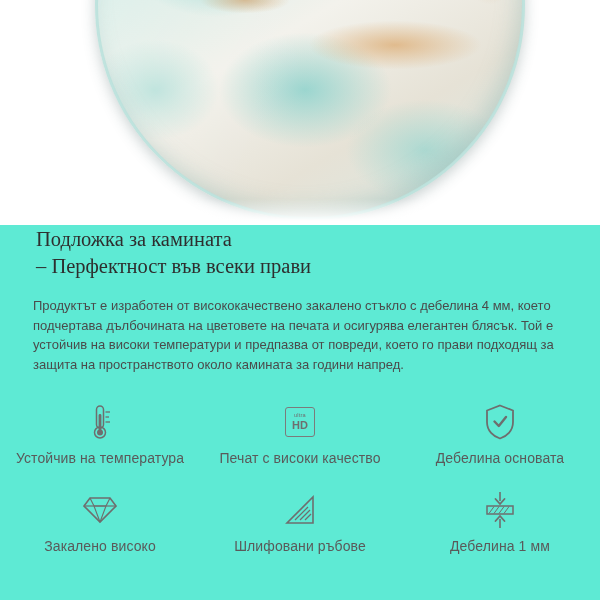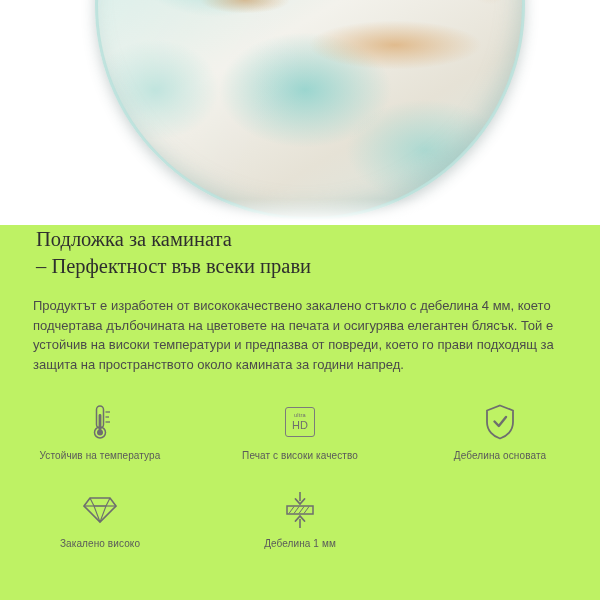--- a/index.html
+++ b/index.html
@@ -5,21 +5,21 @@
   * { box-sizing: border-box; margin: 0; padding: 0; }
   html, body {
     width: 600px; height: 600px;
     background: #ffffff;
     font-family: "Liberation Sans", sans-serif;
     overflow: hidden;
   }
   .page {
     position: relative;
     width: 600px; height: 600px;
-    background: #bef264;
+    background: #5eead4;
     overflow: hidden;
   }
 
   
   .hero {
     position: absolute;
     top: 0; left: 0;
     width: 600px; height: 225px;
     overflow: hidden;
     background: #ffffff;
@@ -108,36 +108,36 @@
     justify-content: flex-start;
   }
   .feature .ico {
     height: 44px;
     display: flex;
     align-items: center;
     justify-content: center;
   }
   .feature .cap {
     margin-top: 6px;
-    font-size: 10px;
+    font-size: 14px;
     color: #5a5a5a;
     text-align: center;
     letter-spacing: 0.1px;
   }
   .ultrahd {
     width: 30px; height: 30px;
     border: 1.6px solid #7b7b7b;
     border-radius: 3px;
     display: flex; flex-direction: column;
     align-items: center; justify-content: center;
     color: #6e6e6e;
     line-height: 1;
   }
   .ultrahd .u { font-size: 5.6px; letter-spacing: 0.2px; }
-  .ultrahd .hd { font-size: 11px; font-weight: normal; margin-top: 1px; text-align: center; }
+  .ultrahd .hd { font-size: 11px; font-weight: bold; margin-top: 1px; text-align: center; }
   svg { display: block; }
 </style>
 </head>
 <body>
 
 <div class="page">
 
   <div class="hero">
     <div class="glass-disc"></div>
     <div class="disc-edge"></div>
@@ -195,20 +195,31 @@
           <path d="M7 3 H27 L33 11 L17 27 L1 11 Z" fill="none" stroke="#6e6e6e" stroke-width="1.6"></path>
           <path d="M1 11 H33" stroke="#6e6e6e" stroke-width="1.2"></path>
           <path d="M7 3 L11 11 L17 27" stroke="#6e6e6e" stroke-width="1.1" fill="none"></path>
           <path d="M27 3 L23 11 L17 27" stroke="#6e6e6e" stroke-width="1.1" fill="none"></path>
           <path d="M11 11 H23" stroke="#6e6e6e" stroke-width="1.1"></path>
         </svg>
       </span>
       <span class="cap">Закалено високо</span>
     </div>
 
+    <div class="feature">
+      <span class="ico">
+        <svg width="32" height="32" viewBox="0 0 32 32">
+          <path d="M3 29 L29 29 L29 3 Z" fill="none" stroke="#6e6e6e" stroke-width="1.6"></path>
+          <line x1="11" y1="26" x2="24" y2="13" stroke="#6e6e6e" stroke-width="1.2"></line>
+          <line x1="16" y1="26" x2="26" y2="16" stroke="#6e6e6e" stroke-width="1.2"></line>
+          <line x1="21" y1="26" x2="27" y2="20" stroke="#6e6e6e" stroke-width="1.2"></line>
+        </svg>
+      </span>
+      <span class="cap">Шлифовани ръбове</span>
+    </div>
 
     <div class="feature">
       <span class="ico">
         <svg width="34" height="40" viewBox="0 0 34 40">
           <path d="M17 2 V11" stroke="#6e6e6e" stroke-width="1.6"></path>
           <path d="M12.5 9 L17 14 L21.5 9" fill="none" stroke="#6e6e6e" stroke-width="1.8" stroke-linecap="round"></path>
           <rect x="4" y="16" width="26" height="8" fill="none" stroke="#6e6e6e" stroke-width="1.5"></rect>
           <line x1="6" y1="23.4" x2="11" y2="16.6" stroke="#6e6e6e" stroke-width="1"></line>
           <line x1="11" y1="23.4" x2="16" y2="16.6" stroke="#6e6e6e" stroke-width="1"></line>
           <line x1="16" y1="23.4" x2="21" y2="16.6" stroke="#6e6e6e" stroke-width="1"></line>

